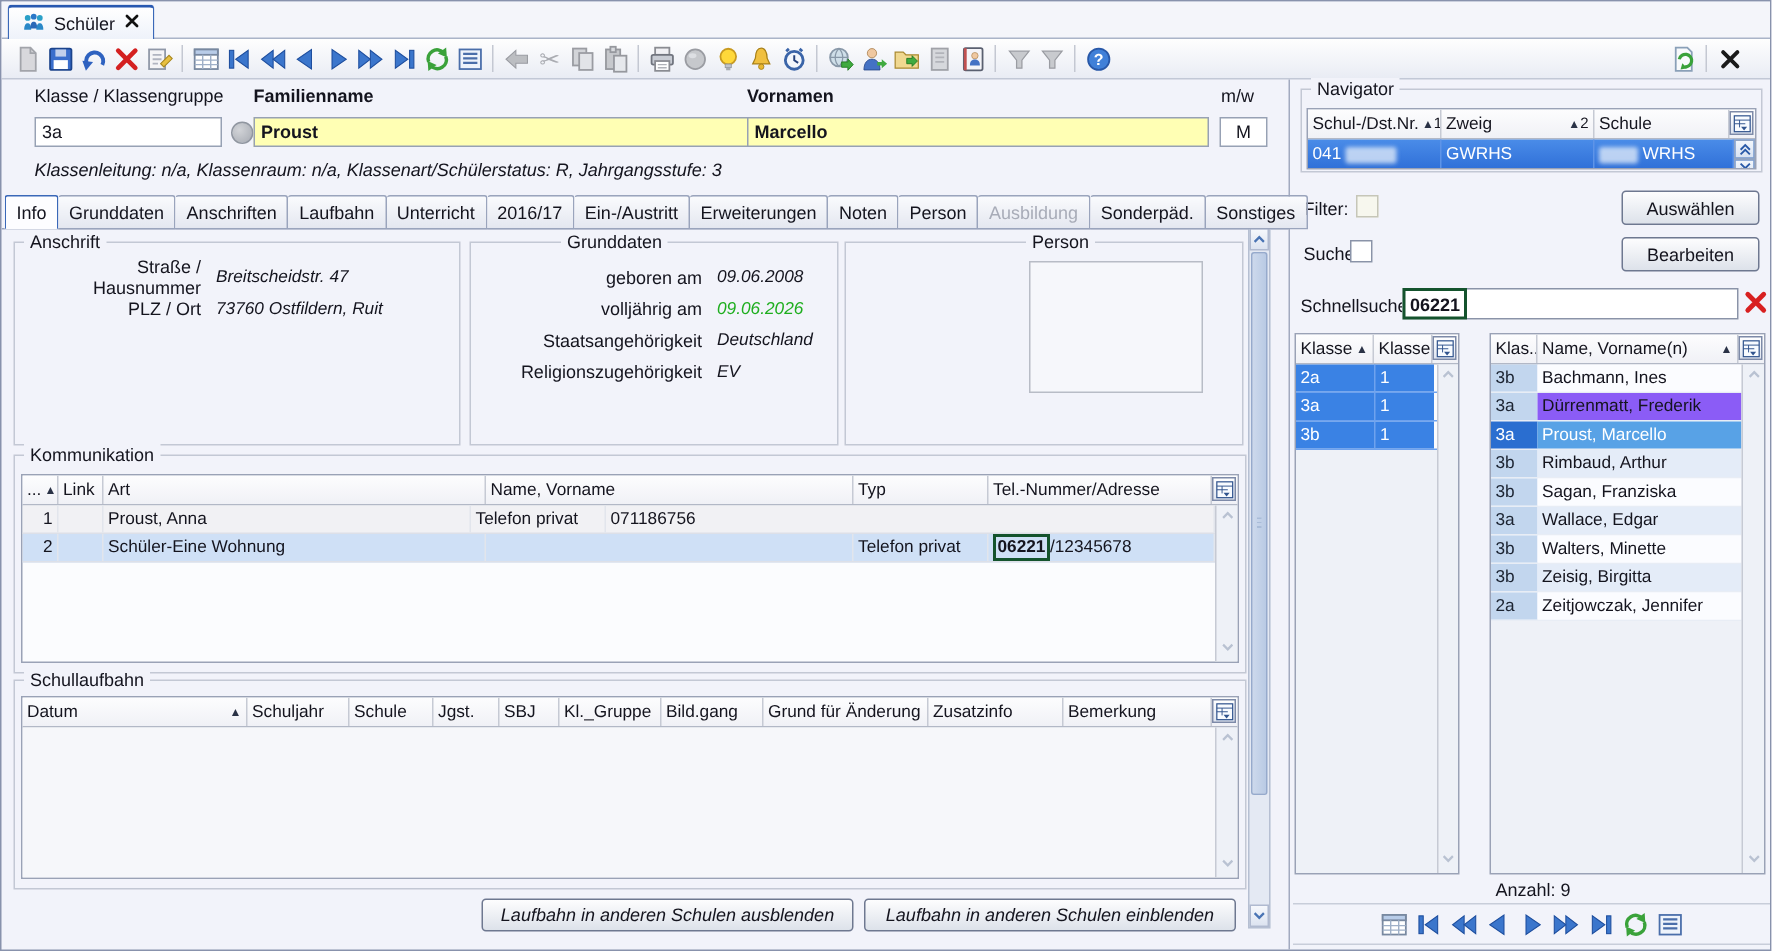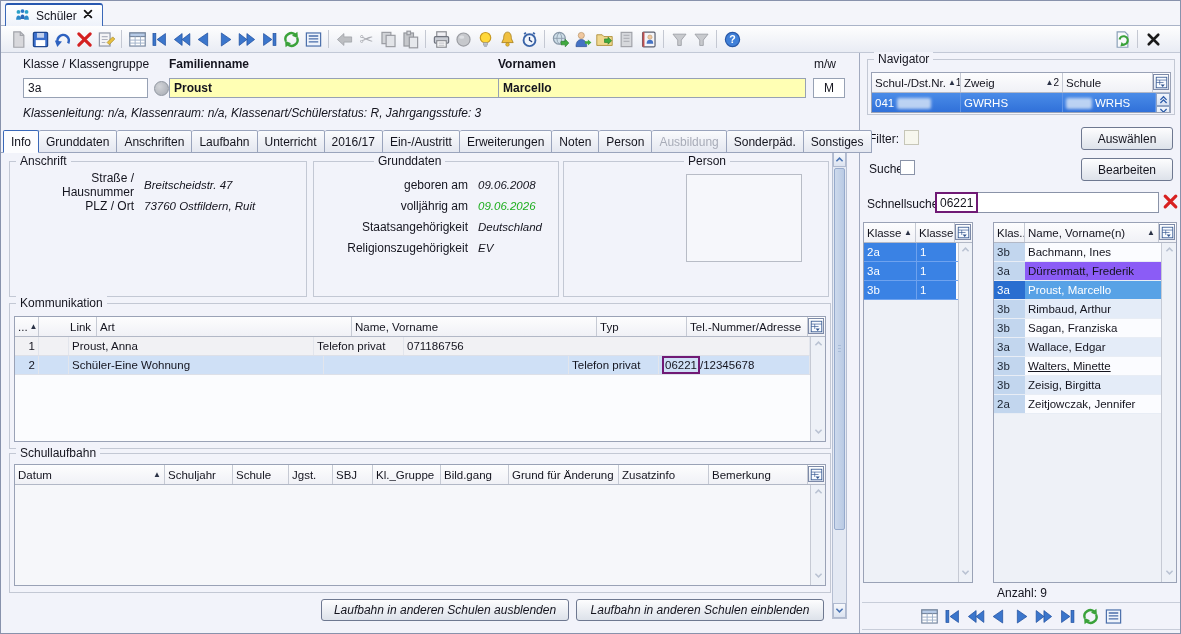--- a/index.html
+++ b/index.html
@@ -101,22 +101,22 @@
   .scrspace { flex:1; }
 
   .vdiv { position:absolute; left:858px; top:52px; width:1px; height:582px; background:#a2aabf; }
 
   
   .rlabel { position:absolute; font-size:12px; white-space:nowrap; }
   .cb { position:absolute; width:15px; height:15px; border:1px solid #8a93a8; background:#fff; }
   .cb.cream { background:#f7f7ee; border-color:#c6c6b8; }
   .fakein { position:absolute; height:21px; border:1px solid #8a93a8; background:#fff;
             display:flex; align-items:center; font-size:12px; }
-  .redbox { border:2px solid #701a75; padding:0 3px; display:inline-flex; align-items:center;
-            height:21px; margin:-1px 0 -1px -1px; background:#fff; }
+  .redbox { border:2px solid #14532d; padding:0 3px; display:inline-flex; align-items:center;
+            height:21px; margin:-1px 0 -1px -1px; background:#fff;font-weight:bold; }
   .redbox.incell { height:18px; margin:0; padding:0 1px; background:transparent; }
 
   .navrow { display:flex; height:20px; background:linear-gradient(#4a8ce8,#2f6fd8);
             color:#fff; flex:none; }
   .navcell { padding:0 3px; display:flex; align-items:center; gap:3px; overflow:hidden;
              white-space:nowrap; font-size:11.5px; flex:none; border-right:1px solid #5e94e8; }
   .blur { display:inline-block; height:11px; border-radius:2px; background:#dce8f8;
           opacity:.8; filter:blur(1.5px); }
   .spincol { width:14px; display:flex; flex-direction:column; flex:none; }
   .spinbtn { flex:1; display:flex; align-items:center; justify-content:center;
@@ -440,21 +440,21 @@
   </div>
 
   <div class="fs" style="left:8px;top:302px;width:822px;height:146px;">
     <span class="legend">Kommunikation</span>
     <div class="dtable" style="left:4px;top:12px;right:4px;bottom:6px;" id="komm-table">
         <div class="dhead">
           <div class="dth" style="width: 24px;">
             <span>...</span>
             <span class="sort">▲</span>
           </div>
-          <div class="dth" style="width: 30px; margin-left: 28px;">
+          <div class="dth" style="width: 30px;">
             <span>Link</span>
           </div>
           <div class="dth" style="width: 255px;">
             <span>Art</span>
           </div>
           <div class="dth" style="width: 245px;">
             <span>Name, Vorname</span>
           </div>
           <div class="dth" style="width: 90px;">
             <span>Typ</span>
@@ -733,21 +733,21 @@
           <div class="lrow" style="border-bottom: 1px solid rgb(232, 237, 245);">
             <span class="lcell" style="width: 31px; background: rgb(194, 214, 238); color: rgb(28, 36, 50);">3b</span>
             <span class="lcell" style="flex: 1 1 0%; background: rgb(251, 252, 255);">Sagan, Franziska</span>
           </div>
           <div class="lrow" style="border-bottom: 1px solid rgb(232, 237, 245);">
             <span class="lcell" style="width: 31px; background: rgb(194, 214, 238); color: rgb(28, 36, 50);">3a</span>
             <span class="lcell" style="flex: 1 1 0%; background: rgb(228, 236, 248);">Wallace, Edgar</span>
           </div>
           <div class="lrow" style="border-bottom: 1px solid rgb(232, 237, 245);">
             <span class="lcell" style="width: 31px; background: rgb(194, 214, 238); color: rgb(28, 36, 50);">3b</span>
-            <span class="lcell" style="flex: 1 1 0%; background: rgb(251, 252, 255); text-decoration: underline;">Walters, Minette</span>
+            <span class="lcell" style="flex: 1 1 0%; background: rgb(251, 252, 255);">Walters, Minette</span>
           </div>
           <div class="lrow" style="border-bottom: 1px solid rgb(232, 237, 245);">
             <span class="lcell" style="width: 31px; background: rgb(194, 214, 238); color: rgb(28, 36, 50);">3b</span>
             <span class="lcell" style="flex: 1 1 0%; background: rgb(228, 236, 248);">Zeisig, Birgitta</span>
           </div>
           <div class="lrow" style="border-bottom: 1px solid rgb(232, 237, 245);">
             <span class="lcell" style="width: 31px; background: rgb(194, 214, 238); color: rgb(28, 36, 50);">2a</span>
             <span class="lcell" style="flex: 1 1 0%; background: rgb(251, 252, 255);">Zeitjowczak, Jennifer</span>
           </div>
           <div style="flex: 1 1 0%; background: rgb(238, 241, 247);"></div>

